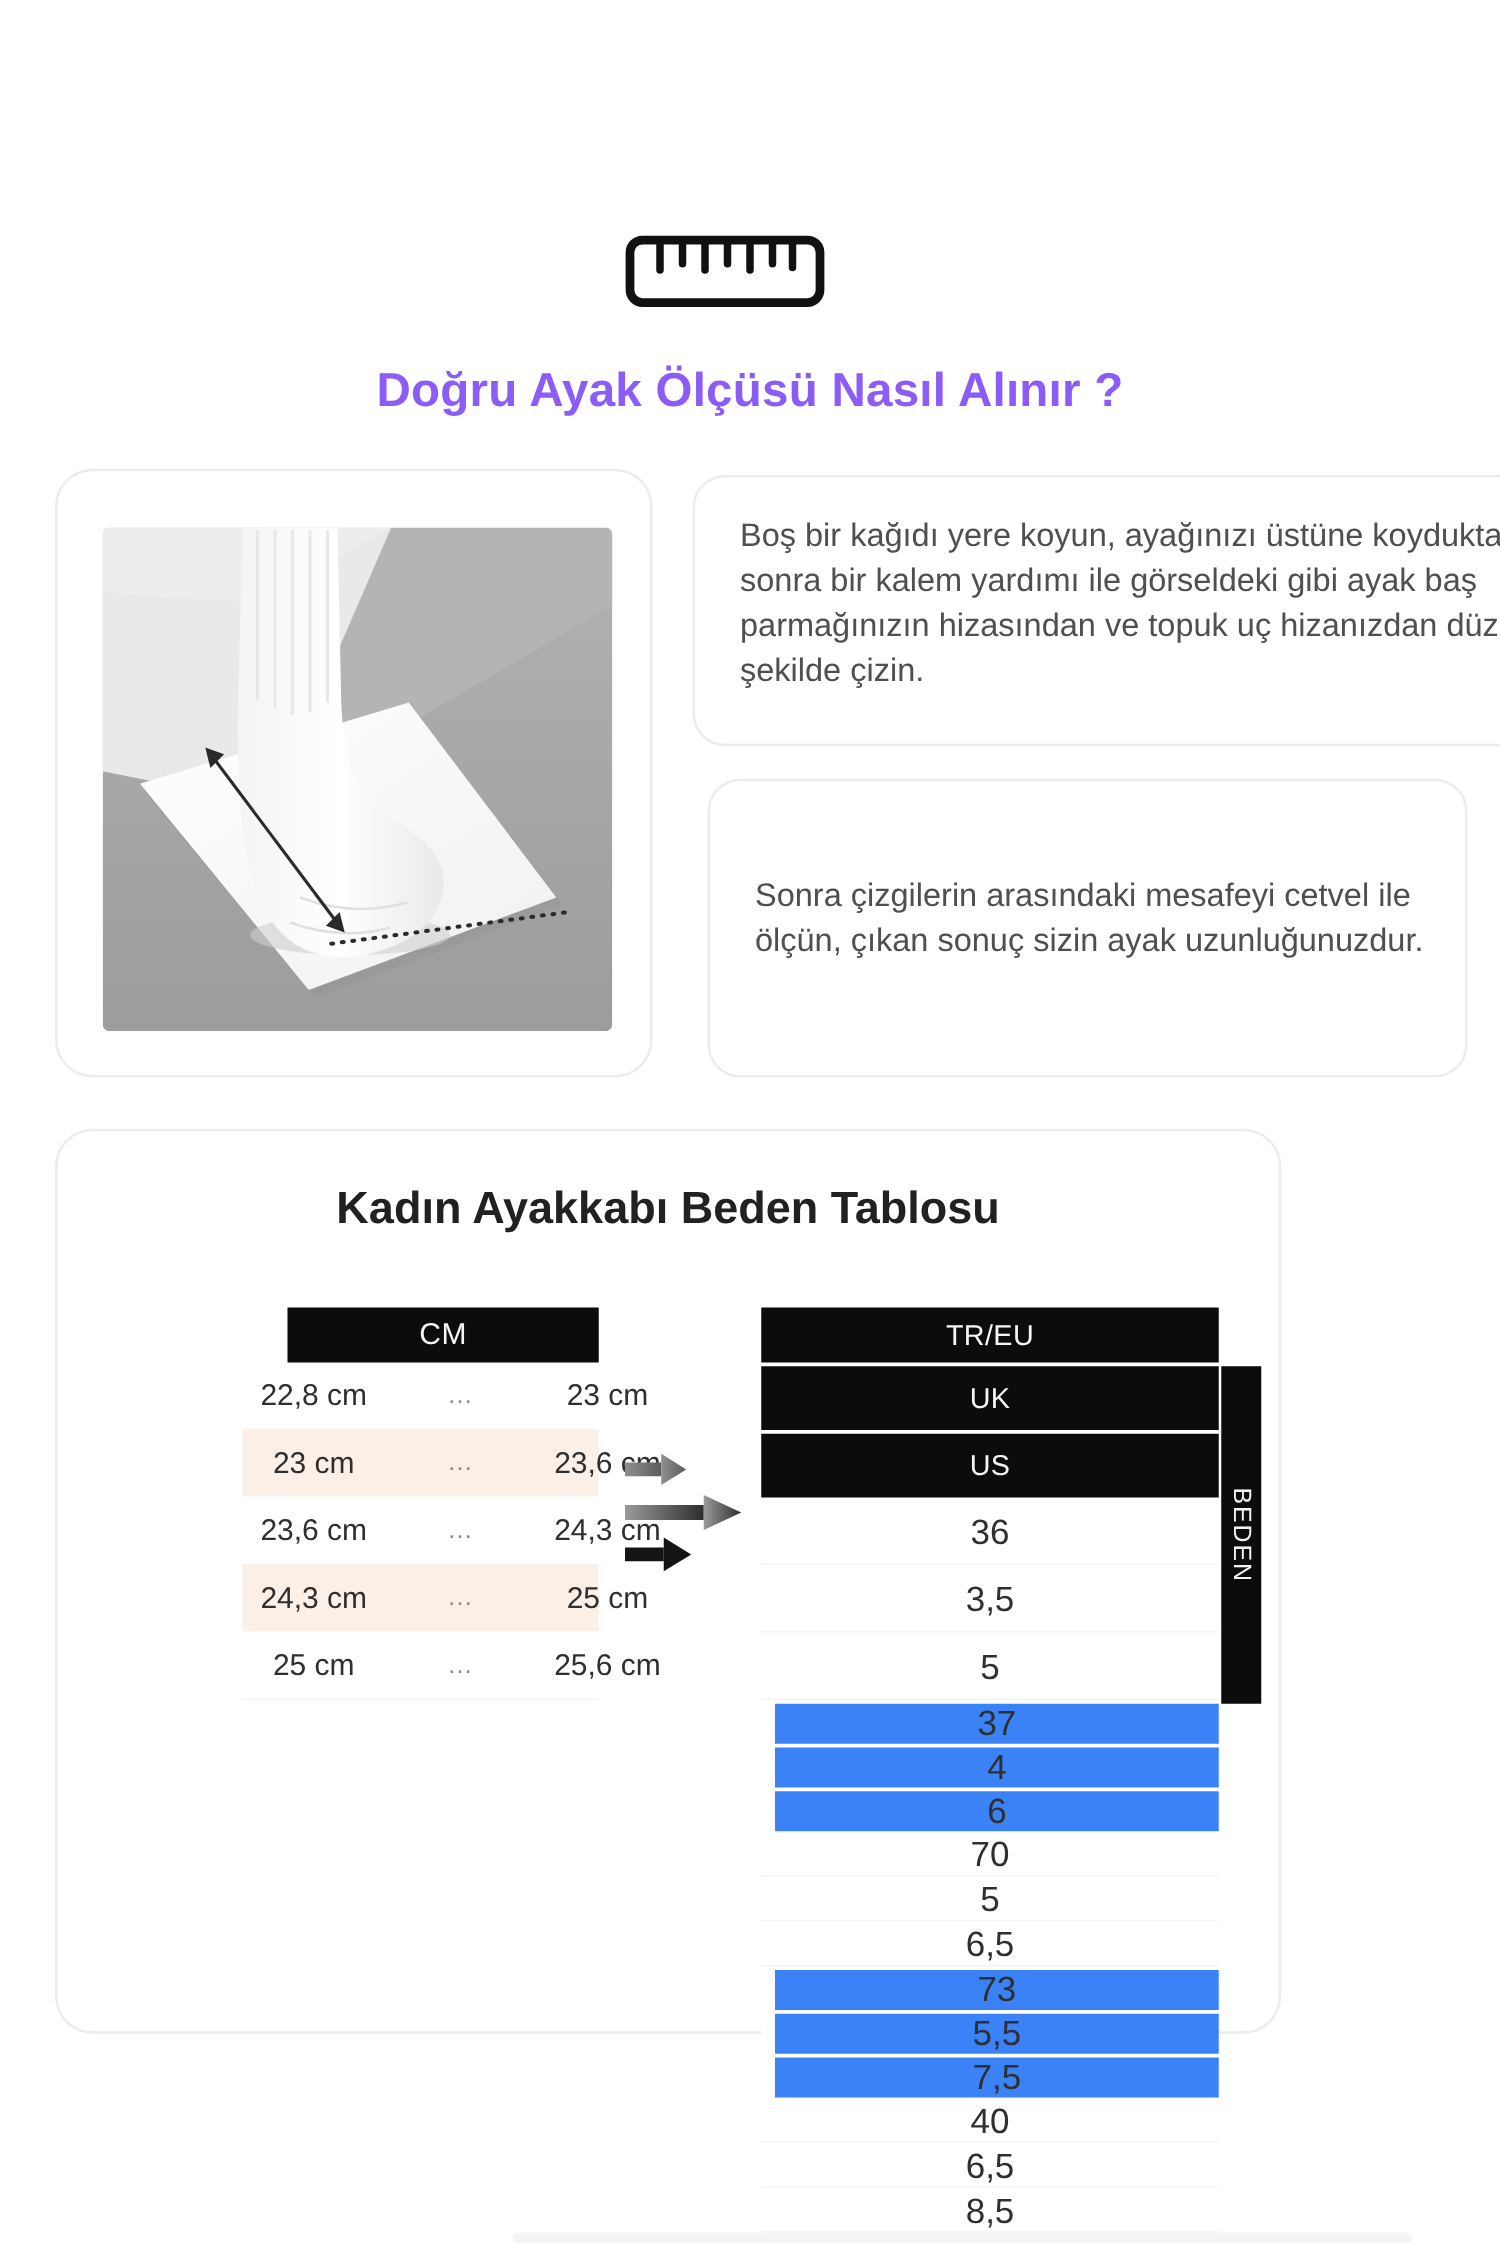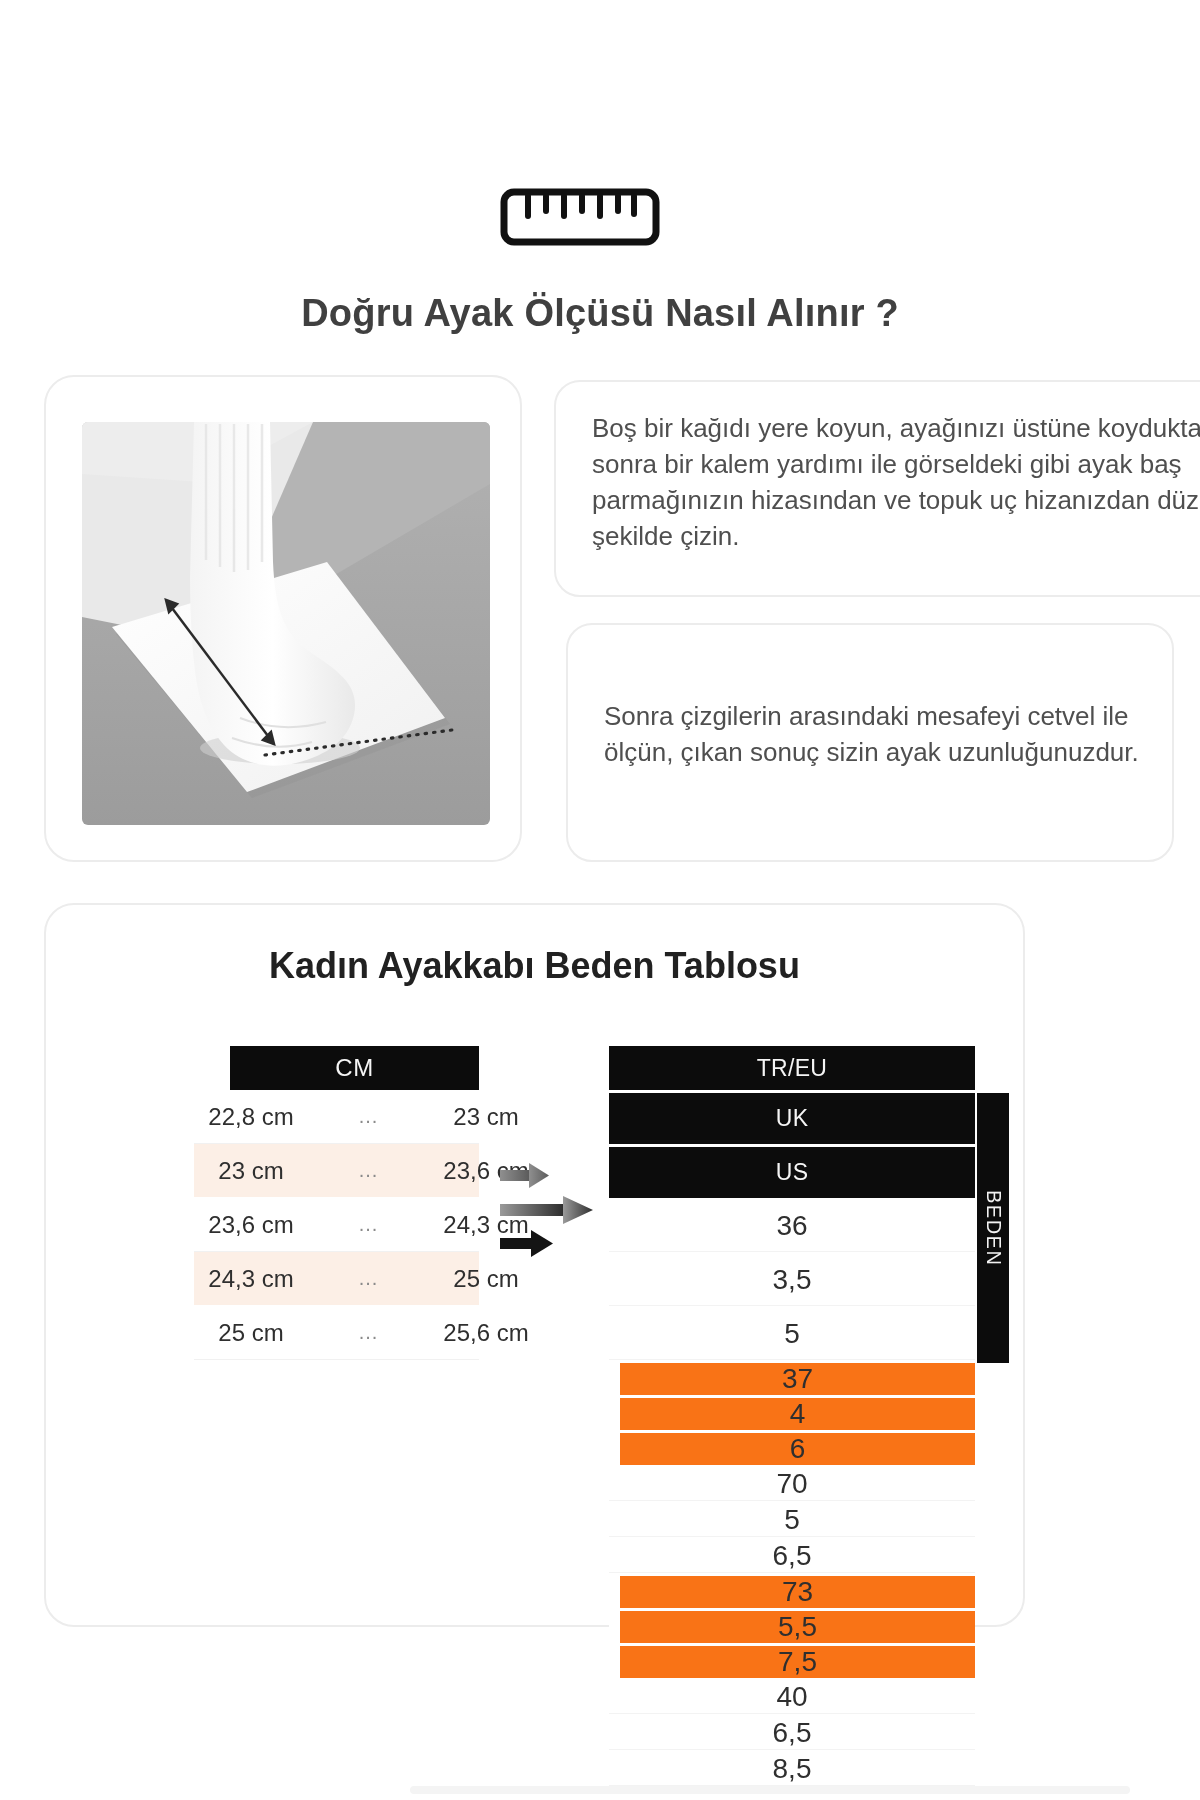--- a/index.html
+++ b/index.html
@@ -6,21 +6,21 @@
   body{
     width:1200px;height:1800px;position:relative;overflow:hidden;
     font-family:"Liberation Sans", sans-serif;color:#222;
   }
   .abs{position:absolute;}
 
   
   .ruler-wrap{left:500px;top:188px;width:160px;height:58px;}
   .main-title{
     left:0;top:292px;width:1200px;text-align:center;
-    font-size:38px;font-weight:bold;color:#404040;letter-spacing:.2px;
+    font-size:38px;font-weight:bold;color:#8b5cf6;letter-spacing:.2px;
   }
 
   
   .card{
     background:#fff;border:2px solid #ececec;border-radius:30px;box-sizing:border-box;
   }
   .photo-card{left:44px;top:375px;width:478px;height:487px;}
   .photo-frame{left:36px;top:45px;width:408px;height:403px;border-radius:6px;overflow:hidden;}
   .text-card-1{left:554px;top:380px;width:700px;height:217px;border-radius:26px;}
   .text-card-2{left:566px;top:623px;width:608px;height:239px;border-radius:26px;}
@@ -62,21 +62,21 @@
     grid-template-rows:44px repeat(5,51px);gap:3px;background:#fff;
   }
   .st-head{
     background:#0c0c0c;color:#f5f5f5;display:flex;align-items:center;justify-content:center;
     font-size:23px;font-weight:500;letter-spacing:.3px;
   }
   .st-cell{
     background:#fff;display:flex;align-items:center;justify-content:center;
     font-size:28px;color:#2f2f2f;border-bottom:1px solid #f3f3f3;box-sizing:border-box;
   }
-  .st-cell.alt{background:#f97316;border-bottom:none;margin-left:11px;}
+  .st-cell.alt{background:#3b82f6;border-bottom:none;margin-left:11px;}
 
   
   .beden-bar{
     position:absolute;left:931px;top:188px;width:32px;height:270px;background:#0c0c0c;
     display:flex;align-items:center;justify-content:center;
   }
   .beden-text{
     writing-mode:vertical-rl;color:#f2f2f2;font-size:20px;letter-spacing:1.5px;font-weight:500;
   }
 

